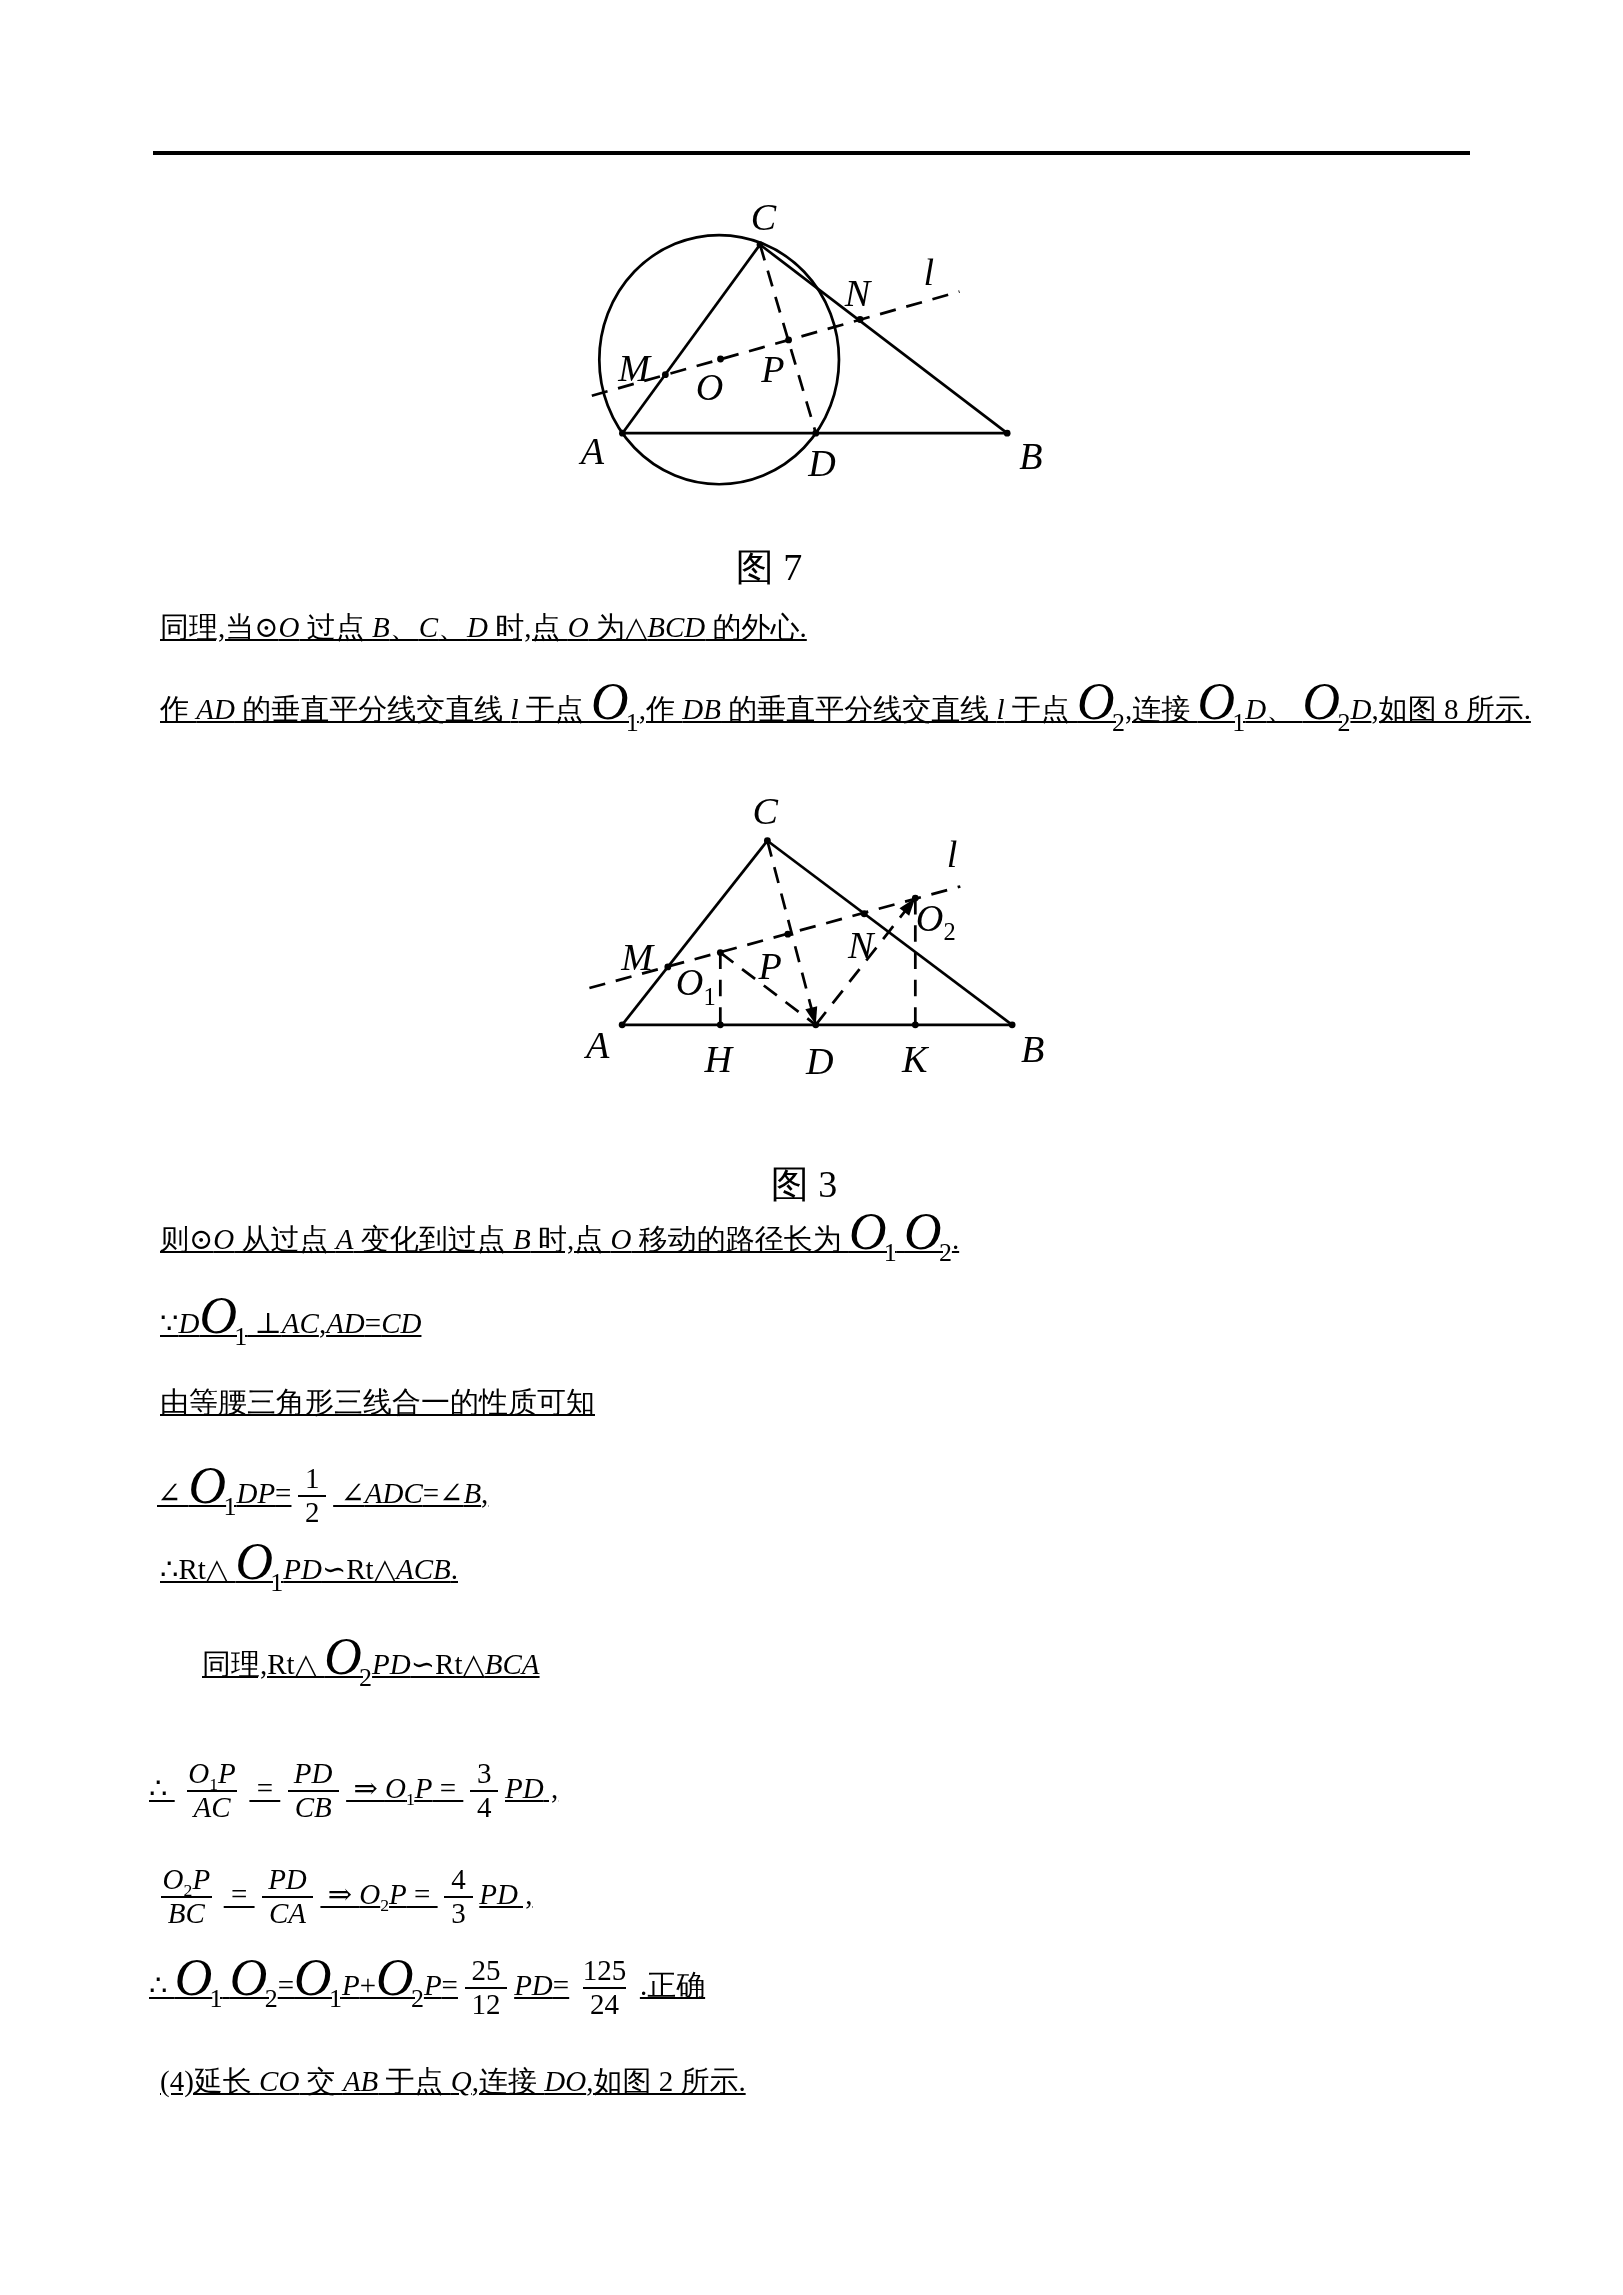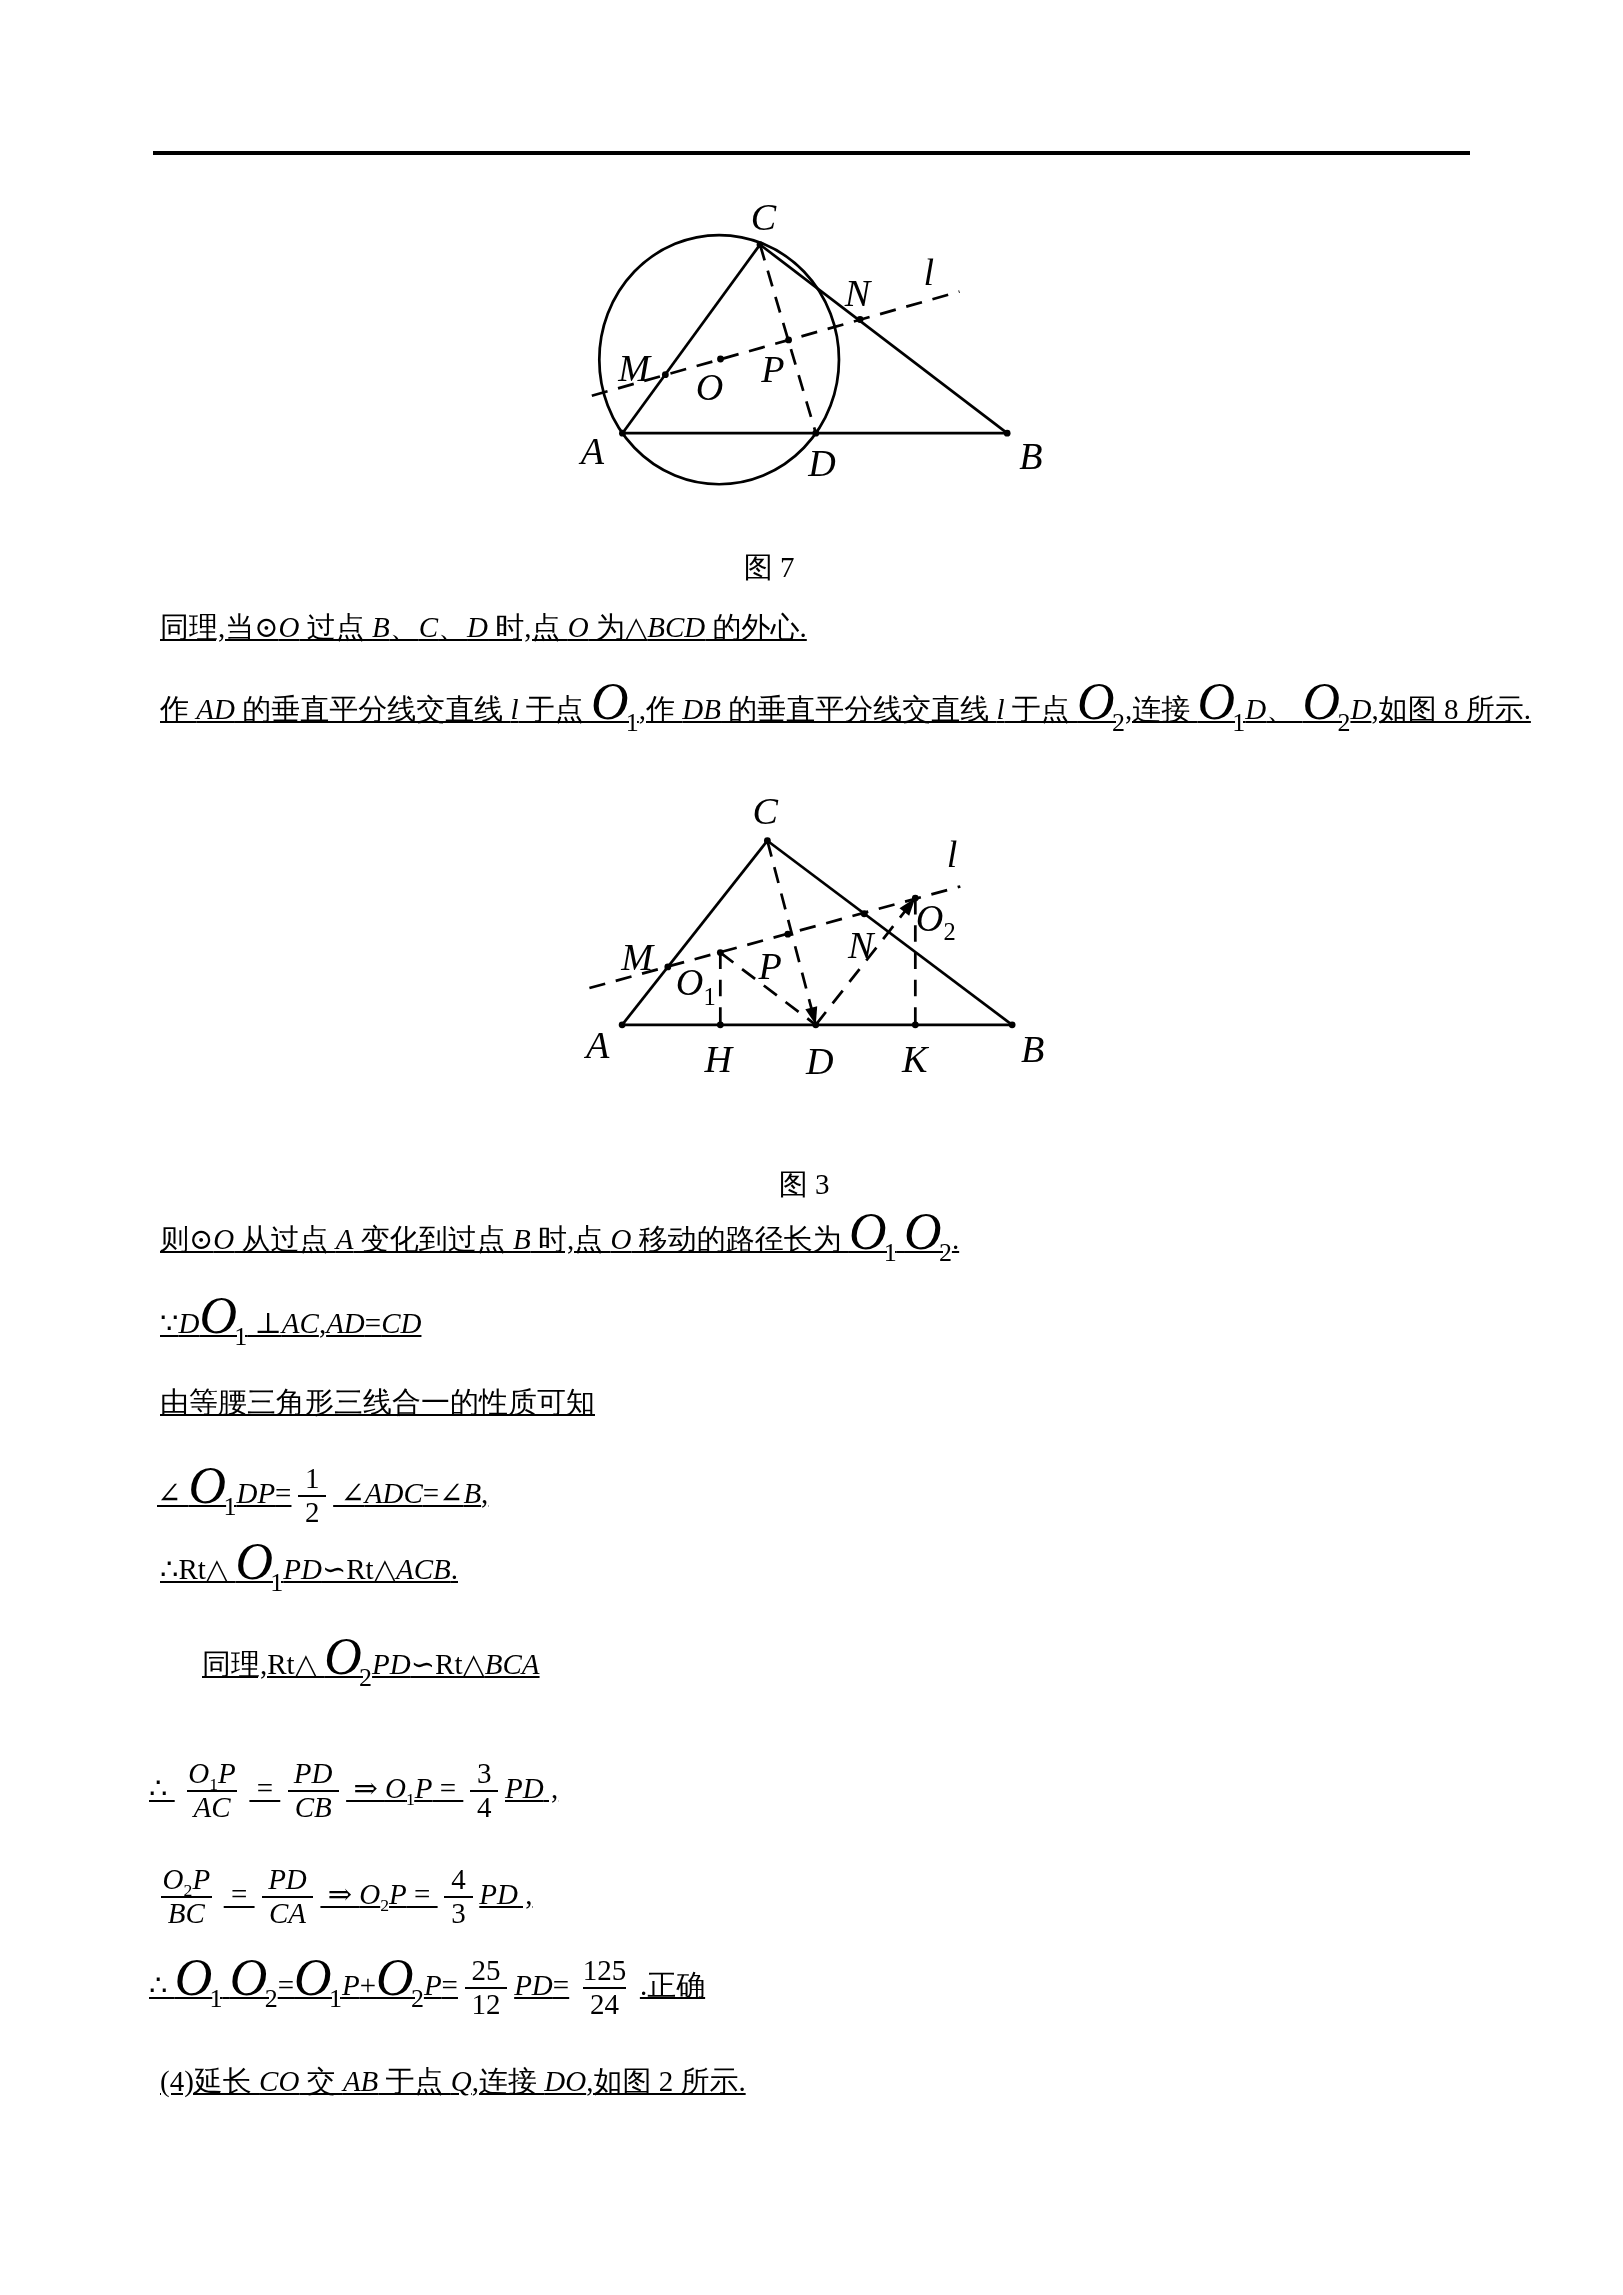--- a/index.html
+++ b/index.html
@@ -6,21 +6,21 @@
   .page{position:relative;width:1623px;height:2295px;background:#ffffff;
         font-family:"Liberation Serif","DejaVu Serif",serif;color:#000;overflow:hidden;}
   .top-rule{position:absolute;left:153px;top:151px;width:1317px;height:4.1px;background:#000;}
   svg.fig{position:absolute;}
   #fig7{left:505px;top:184px;width:559px;height:320px;}
   #fig8{left:573px;top:791px;width:491px;height:300px;}
   .solid{fill:none;stroke:#000;stroke-width:4;}
   .dash{stroke-dasharray:24 16;}
   .fill{fill:#000;stroke:none;}
   .flabel{font-style:italic;font-size:56px;fill:#000;font-family:"Liberation Serif","DejaVu Serif",serif;}
-  .caption{position:absolute;width:150px;text-align:center;font-size:29px;height:35px;line-height:35px;}
+  .caption{position:absolute;width:150px;text-align:center;font-size:38px;height:35px;line-height:35px;}
   #cap7{left:694px;top:550px;}
   #cap8{left:729px;top:1167px;}
   .tline{position:absolute;white-space:pre;font-size:29px;text-decoration:underline;}
   .it{font-style:italic;}
   .sub{font-size:17.7px;position:relative;top:6.8px;line-height:0;}
   .bigO{font-size:52px;font-style:italic;line-height:0;}
   .bosub{font-size:26px;position:relative;top:12.3px;margin-left:-2.7px;line-height:0;}
   .frac{display:inline-flex;flex-direction:column;align-items:center;vertical-align:middle;
         margin:0 6.8px;line-height:1.1;}
   .frac .fr{display:block;padding:0 6.8px;line-height:1.1;text-align:center;}

